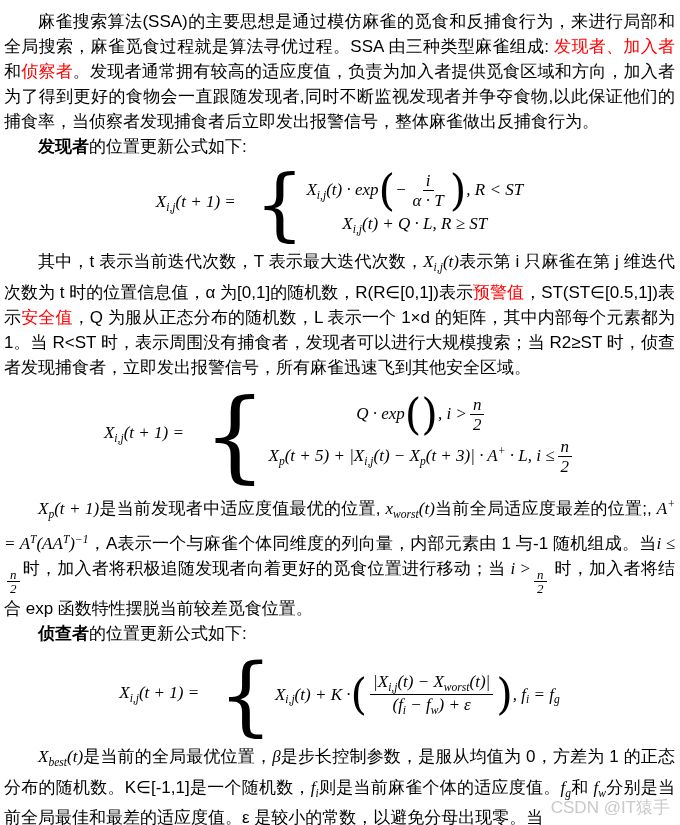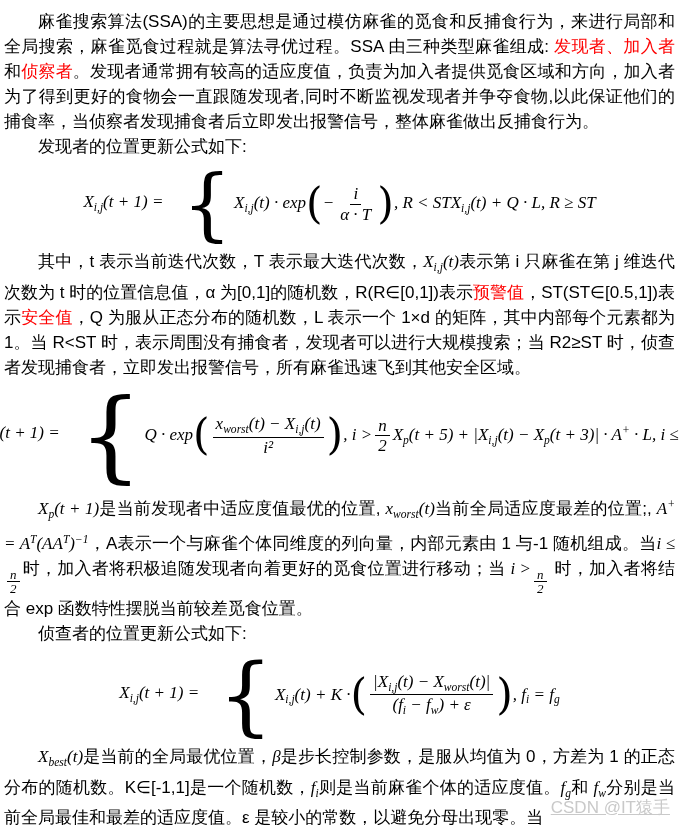--- a/index.html
+++ b/index.html
@@ -5,36 +5,36 @@
   :root { --accent:#fe0000; --wm:#c9c9c9; --ink:#000000; }
   html,body{margin:0;padding:0;}
   body{
     width:680px;height:825px;overflow:hidden;position:relative;
     background:#ffffff;color:var(--ink);box-sizing:border-box;
     padding:9px 5px 0 4px;
     font-family:"Liberation Sans","DejaVu Sans",sans-serif;
     font-size:17px;line-height:25px;
   }
   p{margin:0;text-indent:2em;text-align:justify;}
-  .b{font-weight:normal;}
+  .b{font-weight:bold;}
   .red{color:var(--accent);}
   .m{font-family:"Liberation Serif","DejaVu Serif",serif;font-style:italic;}
   .sub{font-size:68%;vertical-align:-0.32em;}
   .sup{font-size:68%;vertical-align:0.55em;}
   .formula{display:flex;justify-content:center;align-items:center;margin:6px 0;text-indent:0;}
   .lhs{white-space:nowrap;margin-right:19px;}
   .brace{font-family:"DejaVu Serif","Liberation Serif",serif;line-height:1;margin-right:2px;font-weight:normal;}
-  .rows{display:flex;flex-direction:row;align-items:center;row-gap:3px;}
+  .rows{display:flex;flex-direction:column;align-items:center;row-gap:3px;}
   .frow{white-space:nowrap;text-align:center;line-height:1.25;}
   .bp{font-size:250%;font-family:"DejaVu Serif","Liberation Serif",serif;vertical-align:middle;line-height:0;font-style:normal;}
   .frac{display:inline-flex;flex-direction:column;align-items:center;vertical-align:middle;margin:0 3px;line-height:1.12;text-indent:0;}
   .frac .num{border-bottom:1.5px solid #000;padding:0 3px;display:block;white-space:nowrap;}
   .frac .den{padding:0 3px;display:block;white-space:nowrap;}
   .frac.small{font-size:13px;line-height:1.05;vertical-align:-0.35em;}
-  .watermark{position:absolute;right:10px;bottom:5px;color:var(--wm);font-size:17px;text-indent:0;text-decoration:underline;}
+  .watermark{position:absolute;right:10px;bottom:5px;color:var(--wm);font-size:17px;text-indent:0;}
 </style>
 </head>
 <body>
 
 <div id="doc">
     <p><span>麻雀搜索算法(SSA)的主要思想是通过模仿麻雀的觅食和反捕食行为，来进行局部和全局搜索，麻雀觅食过程就是算法寻优过程。SSA 由三种类型麻雀组成: </span><span class="red">发现者、加入者</span><span>和</span><span class="red">侦察者</span><span>。发现者通常拥有较高的适应度值，负责为加入者提供觅食区域和方向，加入者为了得到更好的食物会一直跟随发现者,同时不断监视发现者并争夺食物,以此保证他们的捕食率，当侦察者发现捕食者后立即发出报警信号，整体麻雀做出反捕食行为。</span></p>
     <p><span class="b">发现者</span><span>的位置更新公式如下:</span></p>
     <div class="formula">
       <span class="lhs"><span class="m">X</span><span class="m sub">i,j</span><span class="m">(t + 1) =</span></span>
       <span class="brace" style="font-size: 78px;">{</span>
@@ -44,24 +44,21 @@
             <span class="den"><span class="m">α · T</span></span>
           </span><span class="bp">)</span><span class="m">, R &lt; ST</span></span>
         <span class="frow"><span class="m">X</span><span class="m sub">i,j</span><span class="m">(t) + Q · L, R ≥ ST</span></span>
       </span>
     </div>
     <p><span>其中，t 表示当前迭代次数，T 表示最大迭代次数，</span><span class="m">X</span><span class="m sub">i,j</span><span class="m">(t)</span><span>表示第 i 只麻雀在第 j 维迭代次数为 t 时的位置信息值，α 为[0,1]的随机数，R(R∈[0,1])表示</span><span class="red">预警值</span><span>，ST(ST∈[0.5,1])表示</span><span class="red">安全值</span><span>，Q 为服从正态分布的随机数，L 表示一个 1×d 的矩阵，其中内部每个元素都为1。当 R&lt;ST 时，表示周围没有捕食者，发现者可以进行大规模搜索；当 R2≥ST 时，侦查者发现捕食者，立即发出报警信号，所有麻雀迅速飞到其他安全区域。</span></p>
     <div class="formula">
       <span class="lhs"><span class="m">X</span><span class="m sub">i,j</span><span class="m">(t + 1) =</span></span>
       <span class="brace" style="font-size: 100px;">{</span>
       <span class="rows">
-        <span class="frow"><span class="m">Q · exp</span><span class="bp">(</span><span class="frac">
-            <span class="num"><span class="m">x</span><span class="m sub">worst</span><span class="m">(t) − X</span><span class="m sub">i,j</span><span class="m">(t)</span></span>
-            <span class="den"><span class="m">i²</span></span>
-          </span><span class="bp">)</span><span class="m">, i &gt;</span><span class="frac">
+        <span class="frow"><span class="m">Q · exp</span><span class="bp">(</span><span class="bp">)</span><span class="m">, i &gt;</span><span class="frac">
             <span class="num"><span class="m">n</span></span>
             <span class="den"><span class="m">2</span></span>
           </span></span>
         <span class="frow"><span class="m">X</span><span class="m sub">p</span><span class="m">(t + 5) + |X</span><span class="m sub">i,j</span><span class="m">(t) − X</span><span class="m sub">p</span><span class="m">(t + 3)| · A</span><span class="m sup">+</span><span class="m"> · L, i ≤</span><span class="frac">
             <span class="num"><span class="m">n</span></span>
             <span class="den"><span class="m">2</span></span>
           </span></span>
       </span>
     </div>
     <p><span class="m">X</span><span class="m sub">p</span><span class="m">(t + 1)</span><span>是当前发现者中适应度值最优的位置, </span><span class="m">x</span><span class="m sub">worst</span><span class="m">(t)</span><span>当前全局适应度最差的位置;, </span><span class="m">A</span><span class="m sup">+</span><span class="m"> = A</span><span class="m sup">T</span><span class="m">(AA</span><span class="m sup">T</span><span class="m">)</span><span class="m sup">−1</span><span>，A表示一个与麻雀个体同维度的列向量，内部元素由 1 与-1 随机组成。当</span><span class="m">i ≤</span><span class="frac small">

